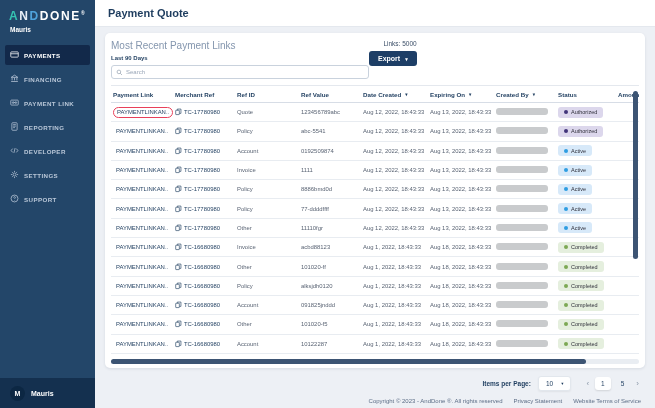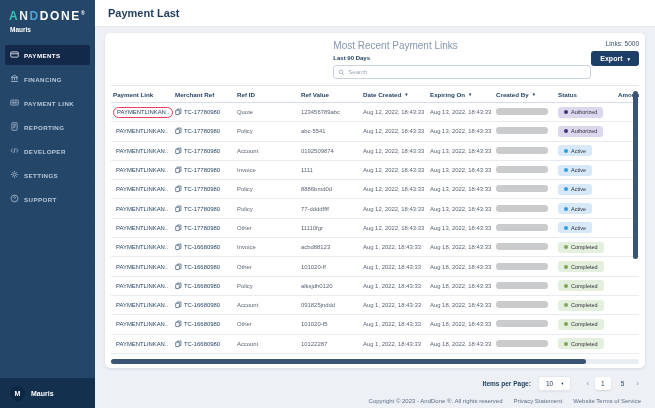--- a/index.html
+++ b/index.html
@@ -20,21 +20,21 @@
   .avatar { width:15px; height:15px; border-radius:50%; background:#0c2743; color:#fff; font-size:7px; font-weight:bold; display:flex; align-items:center; justify-content:center; flex:none; }
   .user-name { color:#fff; font-size:7px; font-weight:bold; }
 
   
   .main { flex:1; display:flex; flex-direction:column; background:#edf0f5; min-width:0; }
   .topbar { background:#fff; height:27px; flex:none; display:flex; align-items:center; padding-left:13px; border-bottom:1px solid #e4e8ee; }
   .page-title { color:#1d3c5e; font-size:11px; font-weight:bold; }
   .content { flex:1; padding:6px 10px 4px; display:flex; flex-direction:column; min-height:0; }
 
   .card { background:#fff; border-radius:5px; box-shadow:0 1px 3px rgba(20,40,70,.10); flex:1; display:flex; flex-direction:column; padding:7px 6px 4px; min-height:0; }
-  .card-head { display:flex; justify-content:flex-end; align-items:flex-start; }
+  .card-head { display:flex; justify-content:flex-start; align-items:flex-start; }
   .card-title { color:#8496ae; font-size:10px; }
   .card-sub { color:#1d3c5e; font-size:6px; font-weight:bold; margin-top:4px; }
   .head-right { display:flex; flex-direction:column; align-items:flex-end; }
   .links-count { color:#3c4f68; font-size:6.5px; }
   .export-btn { background:#1d3e66; color:#fff; font-size:7px; font-weight:bold; border:none; border-radius:3px; padding:4px 9px; margin-top:4px; display:flex; align-items:center; gap:5px; cursor:pointer; font-family:inherit; }
   .export-btn .caret { font-size:5px; }
 
   .search-box { margin-top:4px; width:258px; height:14px; border:1px solid #c9d2dd; border-radius:3px; display:flex; align-items:center; padding:0 4px; gap:3px; }
   .search-box svg { width:7px; height:7px; stroke:#8a97a8; fill:none; stroke-width:1.1; flex:none; }
   .search-box input { border:none; outline:none; font-size:6px; width:100%; color:#333; font-family:inherit; background:transparent; }
@@ -135,21 +135,21 @@
     </div>
 
     <div class="user-bar">
       <span class="avatar">M</span>
       <span class="user-name">Mauris</span>
     </div>
   </div>
 
   <div class="main">
     <div class="topbar">
-      <span class="page-title">Payment Last</span>
+      <span class="page-title">Payment Quote</span>
     </div>
 
     <div class="content">
       <div class="card">
 
         <div class="card-head">
           <div>
             <div class="card-title">Most Recent Payment Links</div>
             <div class="card-sub">Last 90 Days</div>
             <div class="search-box">

